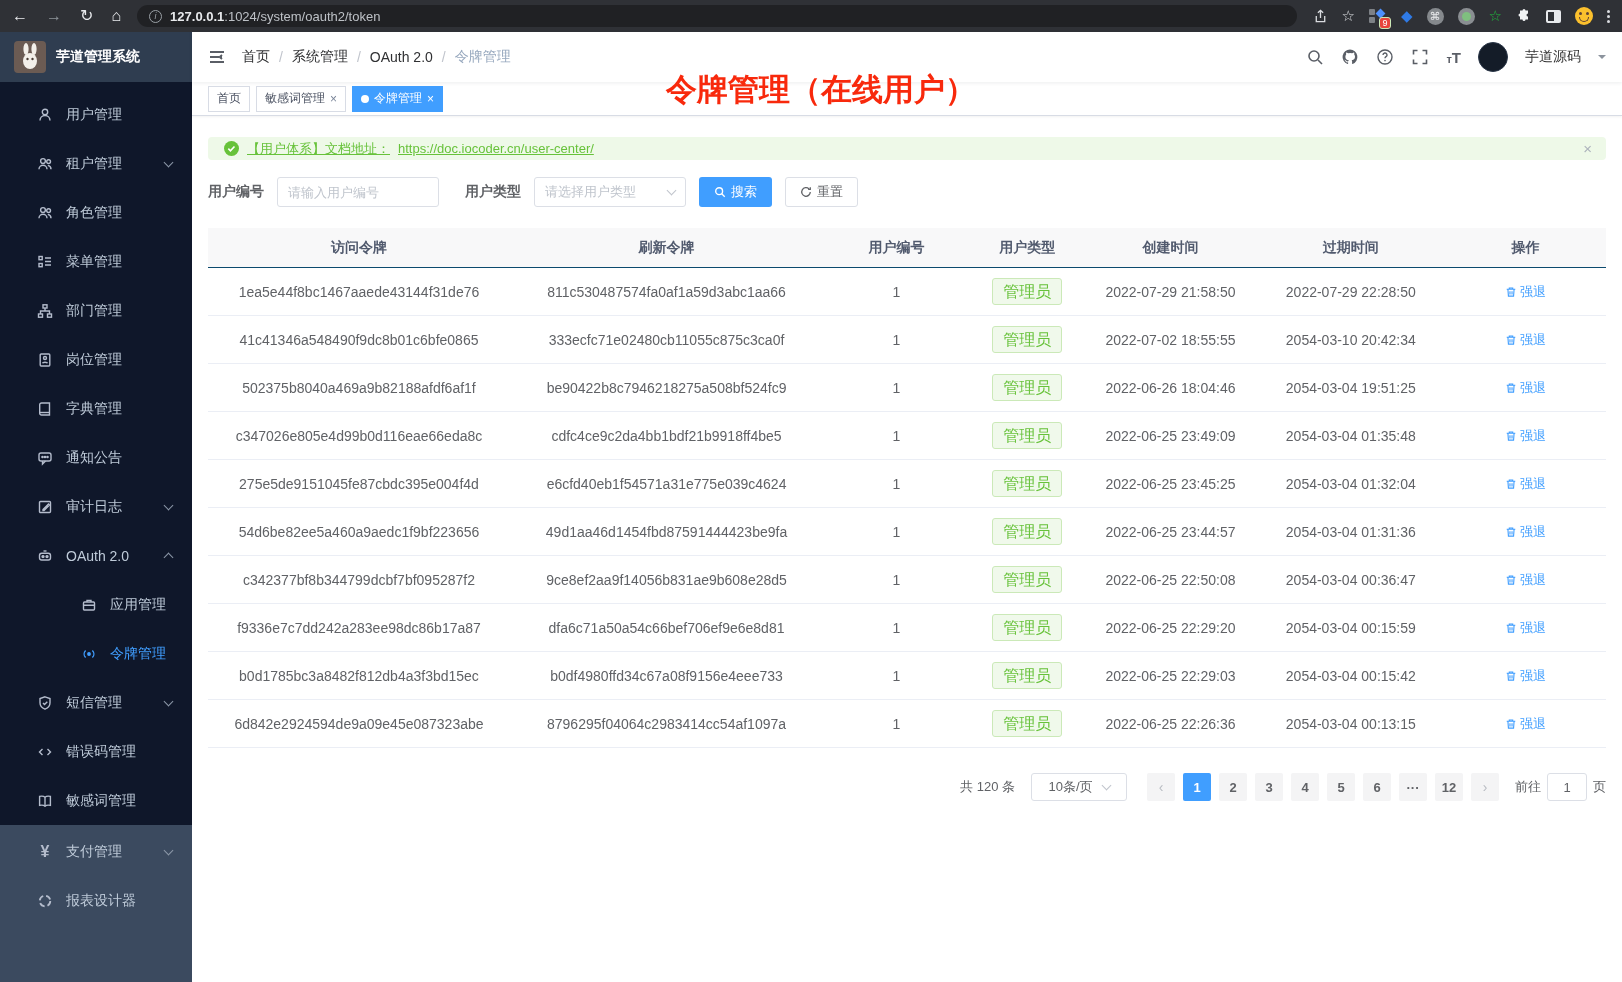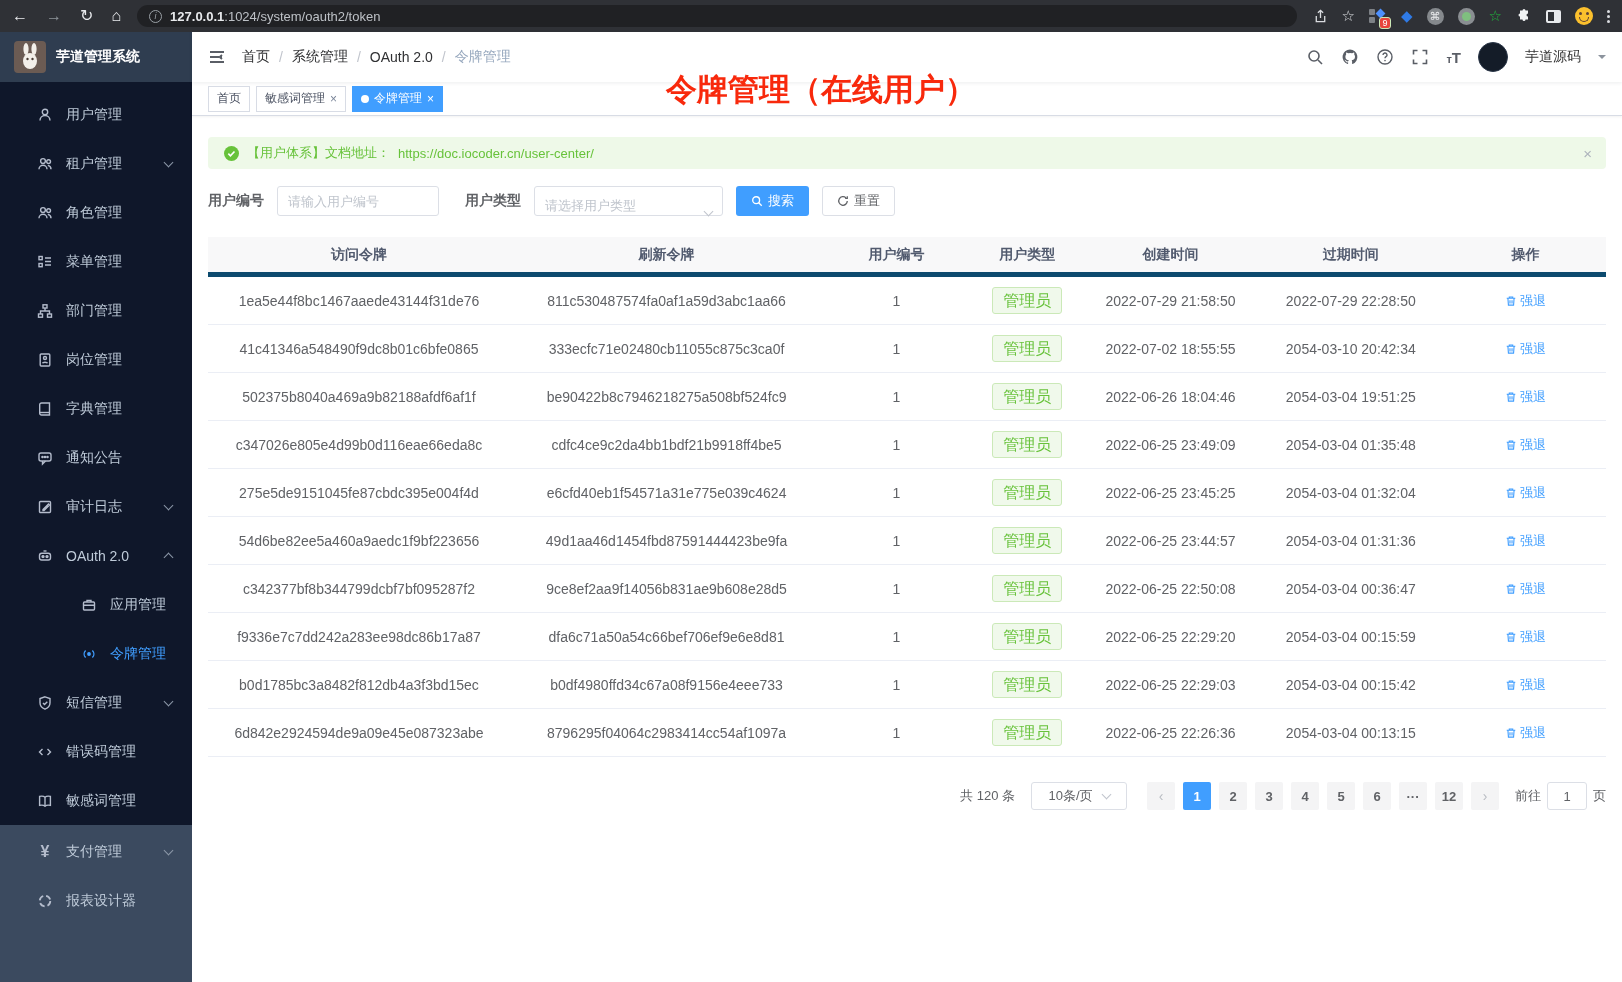--- a/index.html
+++ b/index.html
@@ -76,40 +76,40 @@
   .tag { height:26px; display:inline-flex; align-items:center; gap:5px; padding:0 8px; border:1px solid #d8dce5; background:#fff; color:#495060; font-size:12px; cursor:pointer; }
   .tag .x { font-size:12px; line-height:1; color:#7a8599; }
   .tag.active { background:#409eff; border-color:#409eff; color:#fff; }
   .tag.active .x { color:#fff; }
   .tag .dot { width:8px; height:8px; border-radius:50%; background:#fff; }
 
   .annotation { position:absolute; left:474px; top:37px; z-index:5; font-size:31px; font-weight:bold; color:#f8290c; white-space:nowrap; pointer-events:none; }
 
   .content { flex:1; padding:21px 16px 0; background:#fff; min-width:0; }
 
-  .alert { height:32px; background:#eef9e8; border-radius:4px; display:flex; align-items:center; gap:8px; padding:0 16px; color:#67c23a; font-size:13px; position:relative; }
+  .alert { height:23px; background:#eef9e8; border-radius:4px; display:flex; align-items:center; gap:8px; padding:0 16px; color:#67c23a; font-size:13px; position:relative;text-decoration:underline; }
   .alert a { color:#67c23a; text-decoration:none; }
   .alert .close { position:absolute; right:14px; color:#adb3bc; font-size:15px; cursor:pointer; }
   .chk { width:15px; height:15px; border-radius:50%; background:#67c23a; color:#fff; display:flex; align-items:center; justify-content:center; flex-shrink:0; }
   .chk svg { width:9px; height:9px; }
 
   .filters { display:flex; align-items:center; margin:17px 0 0; font-size:14px; color:#606266; }
   .f-label { font-weight:bold; margin-right:13px; color:#606266; }
   .f-item { display:flex; align-items:center; margin-right:26px; }
   .tinput { width:162px; height:30px; border:1px solid #dcdfe6; border-radius:3px; padding:0 10px; font-size:13px; color:#606266; outline:none; font-family:inherit; }
   .tinput::placeholder { color:#bfc4cc; }
-  .fselect { width:189px; height:30px; border:1px solid #dcdfe6; border-radius:3px; display:flex; align-items:flex-end; justify-content:space-between; padding:0 10px; font-size:13px; color:#bfc4cc; cursor:pointer; }
+  .fselect { width:152px; height:30px; border:1px solid #dcdfe6; border-radius:3px; display:flex; align-items:center; justify-content:space-between; padding:0 10px; font-size:13px; color:#bfc4cc; cursor:pointer; }
   .schev { width:7px; height:7px; border-right:1.3px solid #c0c4cc; border-bottom:1.3px solid #c0c4cc; transform:rotate(45deg); margin-top:-3px; }
   .btn { height:30px; border-radius:3px; font-size:13px; display:inline-flex; align-items:center; gap:5px; padding:0 14px; cursor:pointer; border:1px solid transparent; font-family:inherit; }
   .btn.primary { background:#409eff; color:#fff; margin-right:13px; }
   .btn.plain { background:#fff; border-color:#dcdfe6; color:#606266; }
   .btn svg { width:12px; height:12px; }
 
   .table { margin-top:21px; font-size:14px; color:#606266; }
-  .thead { display:flex; align-items:center; height:40px; background:#f8f8f9; color:#515a6e; font-weight:bold; border-bottom:5px solid #0c4a6e; }
+  .thead { display:flex; align-items:center; height:40px; background:#f8f8f9; color:#515a6e; font-weight:bold; border-bottom:1px solid #0c4a6e; }
   .tr { display:flex; align-items:center; height:48px; border-bottom:1px solid #ebeef5; }
   .th,.td { text-align:center; overflow:hidden; white-space:nowrap; }
   .c1{width:21.6%}.c2{width:22.4%}.c3{width:10.5%}.c4{width:8.2%}.c5{width:12.3%}.c6{width:13.5%}.c7{width:11.5%}
   .badge { display:inline-block; padding:3px 10px; background:#f0f9eb; border:1px solid #cbe9b8; color:#67c23a; border-radius:3px; font-size:16px; line-height:1.2; }
   .kick { color:#409eff; font-size:13px; display:inline-flex; align-items:center; gap:3px; cursor:pointer; text-decoration:none; }
   .kick svg { width:12px; height:12px; }
 
   .pager { display:flex; align-items:center; justify-content:flex-end; margin-top:25px; font-size:13px; color:#606266; }
   .ptotal { margin-right:16px; }
   .psize { width:96px; height:28px; border:1px solid #dcdfe6; border-radius:3px; display:flex; align-items:center; justify-content:center; gap:10px; margin-right:16px; cursor:pointer; }

